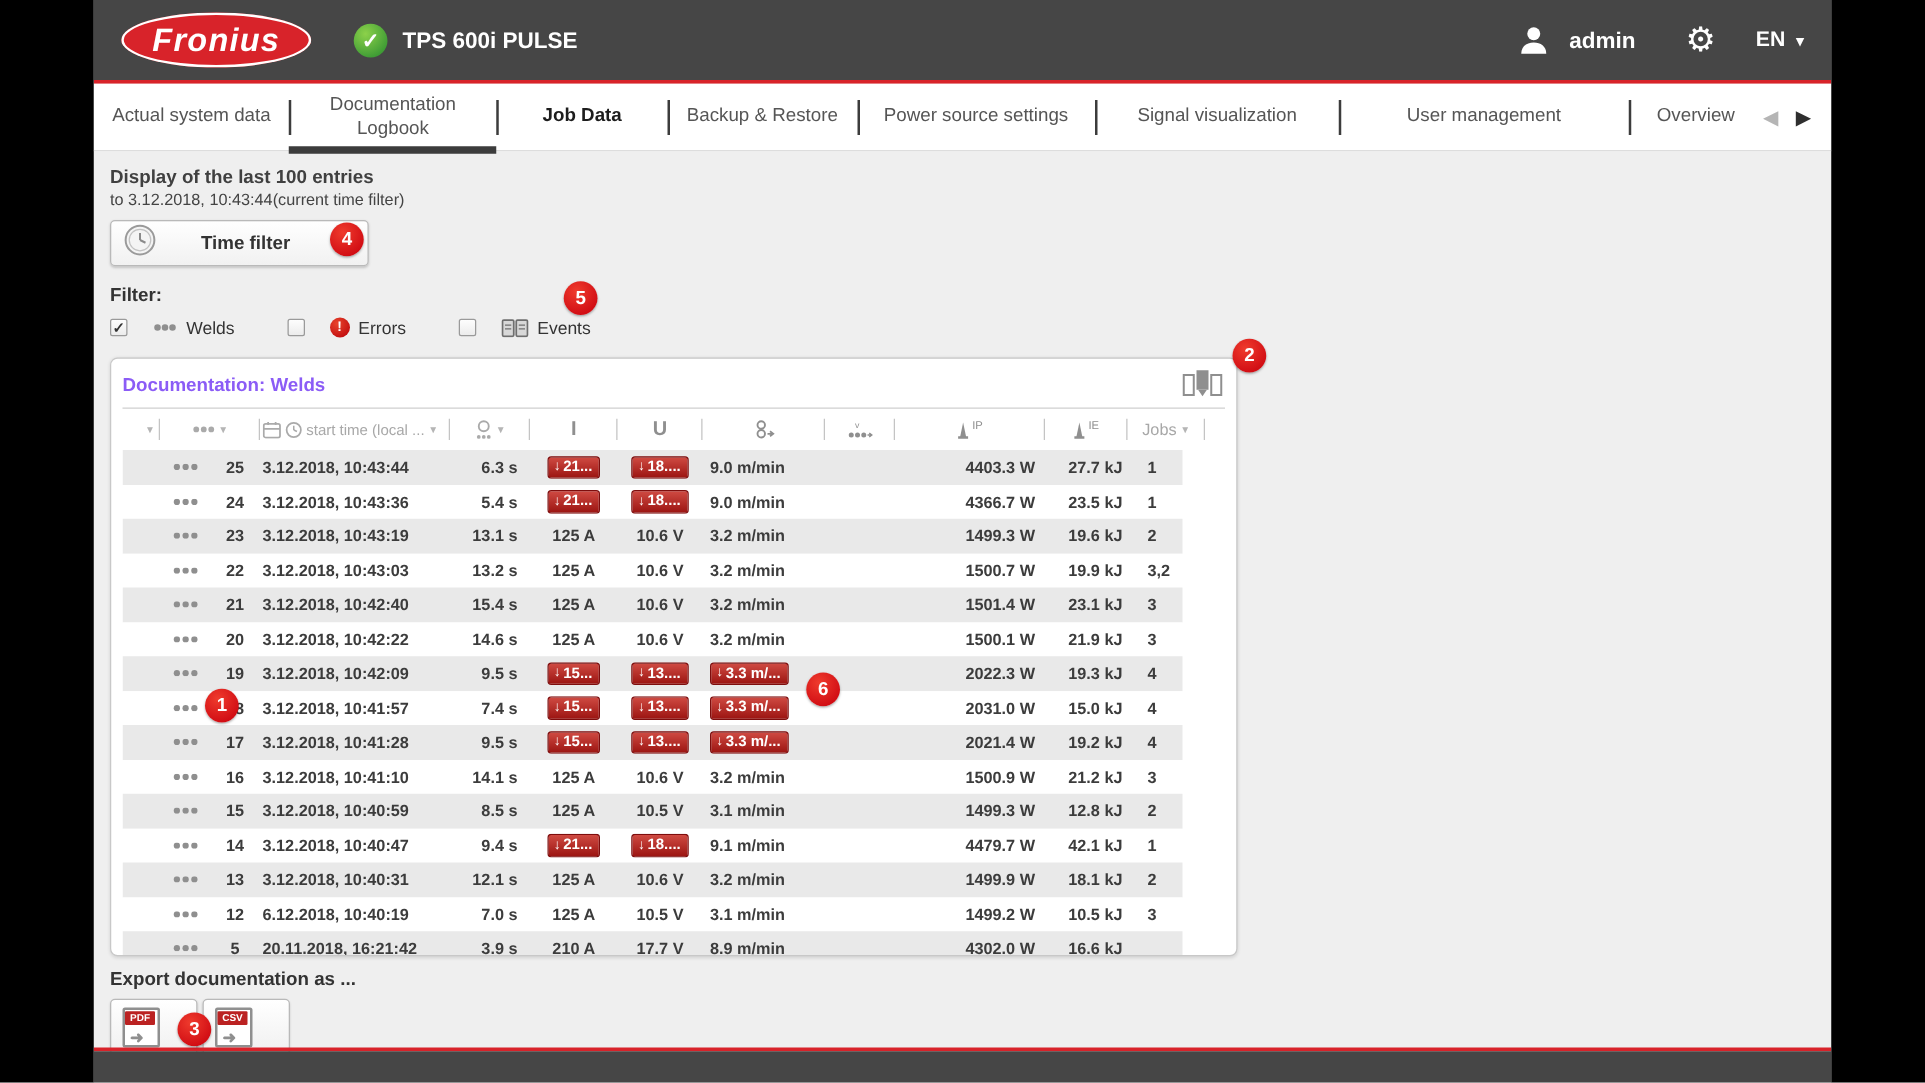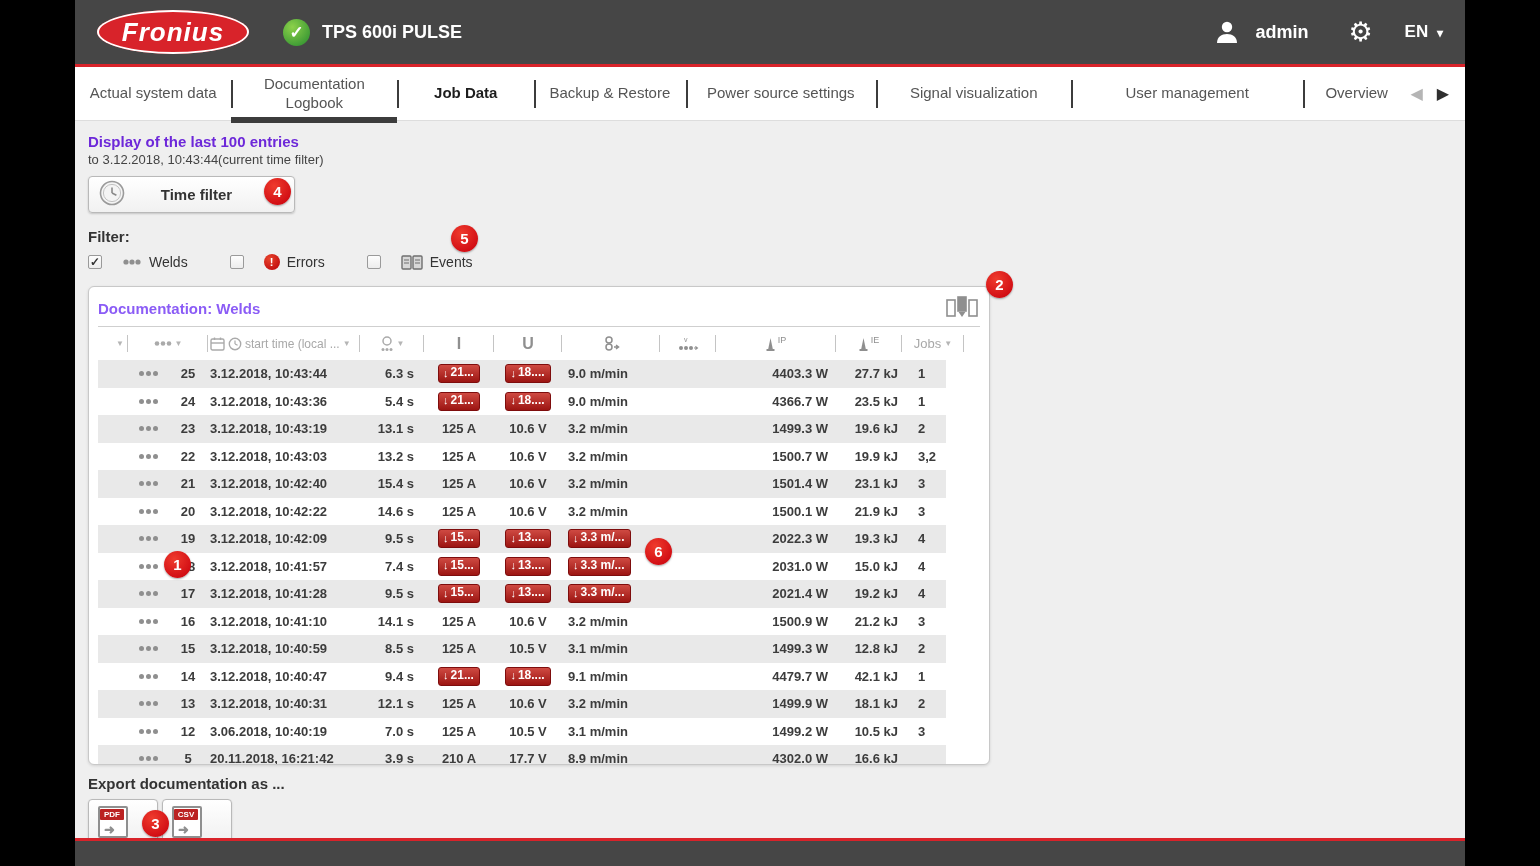--- a/index.html
+++ b/index.html
@@ -71,21 +71,21 @@
   .tab.active::after {
     content:""; position:absolute; left:0; right:0; bottom:-3px; height:6px; background:#3c3c3c;
   }
   .tab.boldtab { color:#1d1d1d; font-weight:bold; }
   .nav-arrows { display:flex; align-items:center; gap:14px; margin-left:auto; padding-right:16px; }
   .arrow-prev { color:#b5b5b5; font-size:16px; cursor:pointer; }
   .arrow-next { color:#2f2f2f; font-size:16px; cursor:pointer; }
 
   
   .content { padding:12px 0 0 13px; }
-  .h-entries { font-size:15px; font-weight:bold; color:#6d28d9; }
+  .h-entries { font-size:15px; font-weight:bold; color:#404040; }
   .sub-entries { font-size:13px; color:#444; margin-top:2px; }
 
   .time-filter-btn {
     position:relative; margin-top:9px;
     width:207px; height:37px;
     background:linear-gradient(#ffffff,#f1f1f1);
     border:1px solid #b9b9b9; border-radius:4px;
     box-shadow:0 1px 2px rgba(0,0,0,.18);
     display:flex; align-items:center; cursor:pointer;
   }
@@ -735,21 +735,21 @@
             <div class="trow">
               <div class="cell c-filter"></div>
               <div class="cell c-icon">
                 <span class="welddots">
                   <i></i>
                   <i></i>
                   <i></i>
                 </span>
               </div>
               <div class="cell c-num">12</div>
-              <div class="cell c-time">3.06.2018, 10:40:19</div>
+              <div class="cell c-time">6.12.2018, 10:40:19</div>
               <div class="cell c-dur">7.0 s</div>
               <div class="cell c-i">125 A</div>
               <div class="cell c-u">10.5 V</div>
               <div class="cell c-ws">3.1 m/min</div>
               <div class="cell c-spd"></div>
               <div class="cell c-p">1499.2 W</div>
               <div class="cell c-e">10.5 kJ</div>
               <div class="cell c-jobs">3</div>
             </div>
             <div class="trow shade">

